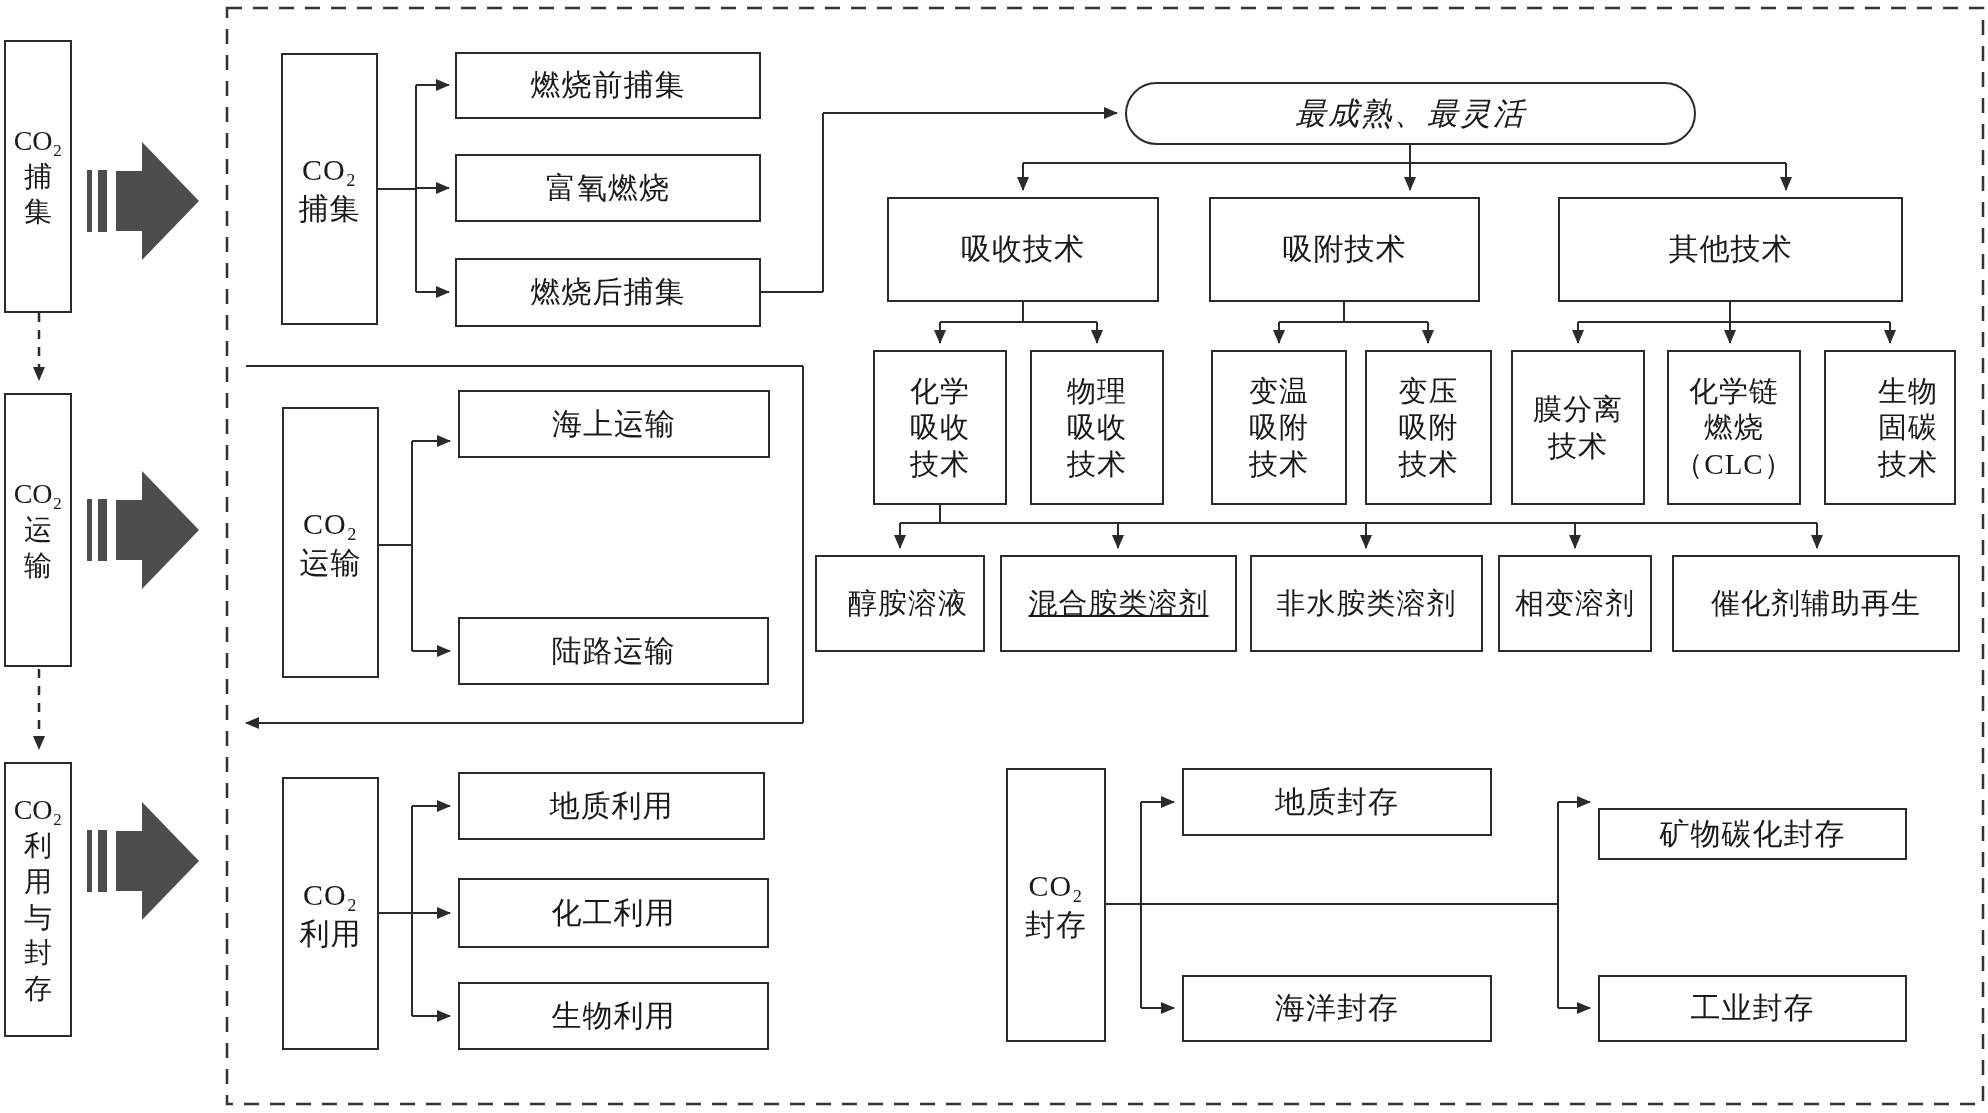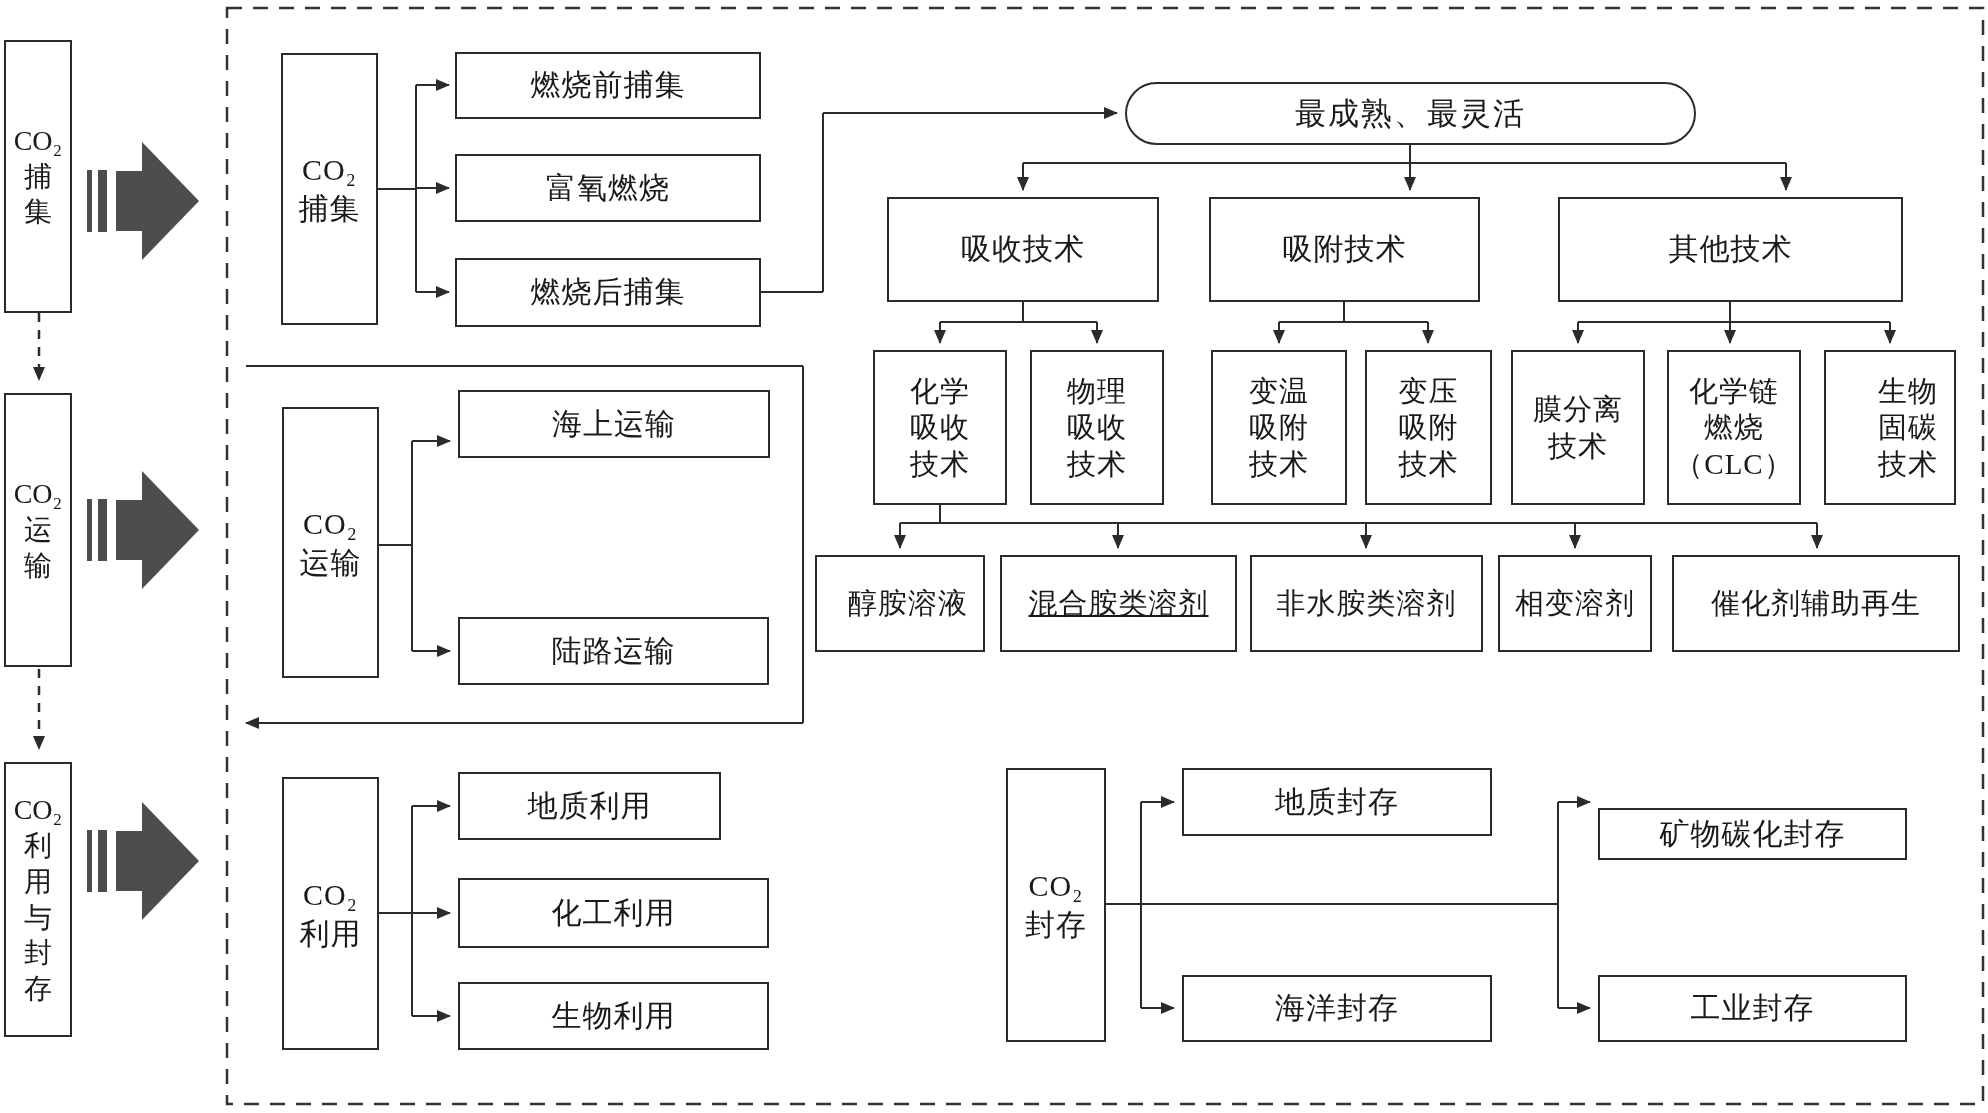--- a/index.html
+++ b/index.html
@@ -22,21 +22,21 @@
   }
   .box .lbl{
     white-space:pre-line;
     line-height:1.22;
     font-size:30px;
     letter-spacing:1px;
   }
   .rail .lbl{font-size:28px;line-height:1.28;letter-spacing:0;}
   .root .lbl{font-size:30px;line-height:1.3;}
   .sub .lbl{font-size:29px;line-height:1.25;}
-  .pill{border-radius:34px;}
+  .pill{border-radius:34px;font-style:italic;}
   .pill .lbl{font-size:31px;letter-spacing:2px;}
 </style>
 </head>
 <body>
 
 <div class="stage">
 
   <svg class="lines" viewBox="0 0 1988 1113" xmlns="http://www.w3.org/2000/svg">
     <defs>
       <marker id="ah" markerWidth="14" markerHeight="12" refX="13" refY="6" orient="auto" markerUnits="userSpaceOnUse">
@@ -262,21 +262,21 @@
     <span class="lbl">海上运输</span>
   </div>
   <div class="box" style="left:458px;top:617px;width:311px;height:68px;">
     <span class="lbl">陆路运输</span>
   </div>
 
   <div class="box root" style="left:282px;top:777px;width:97px;height:273px;">
     <span class="lbl">CO₂
 利用</span>
   </div>
-  <div class="box" style="left:458px;top:772px;width:263px;height:68px;">
+  <div class="box" style="left:458px;top:772px;width:307px;height:68px;">
     <span class="lbl">地质利用</span>
   </div>
   <div class="box" style="left:458px;top:878px;width:311px;height:70px;">
     <span class="lbl">化工利用</span>
   </div>
   <div class="box" style="left:458px;top:982px;width:311px;height:68px;">
     <span class="lbl">生物利用</span>
   </div>
 
   <div class="box root" style="left:1006px;top:768px;width:100px;height:274px;">

